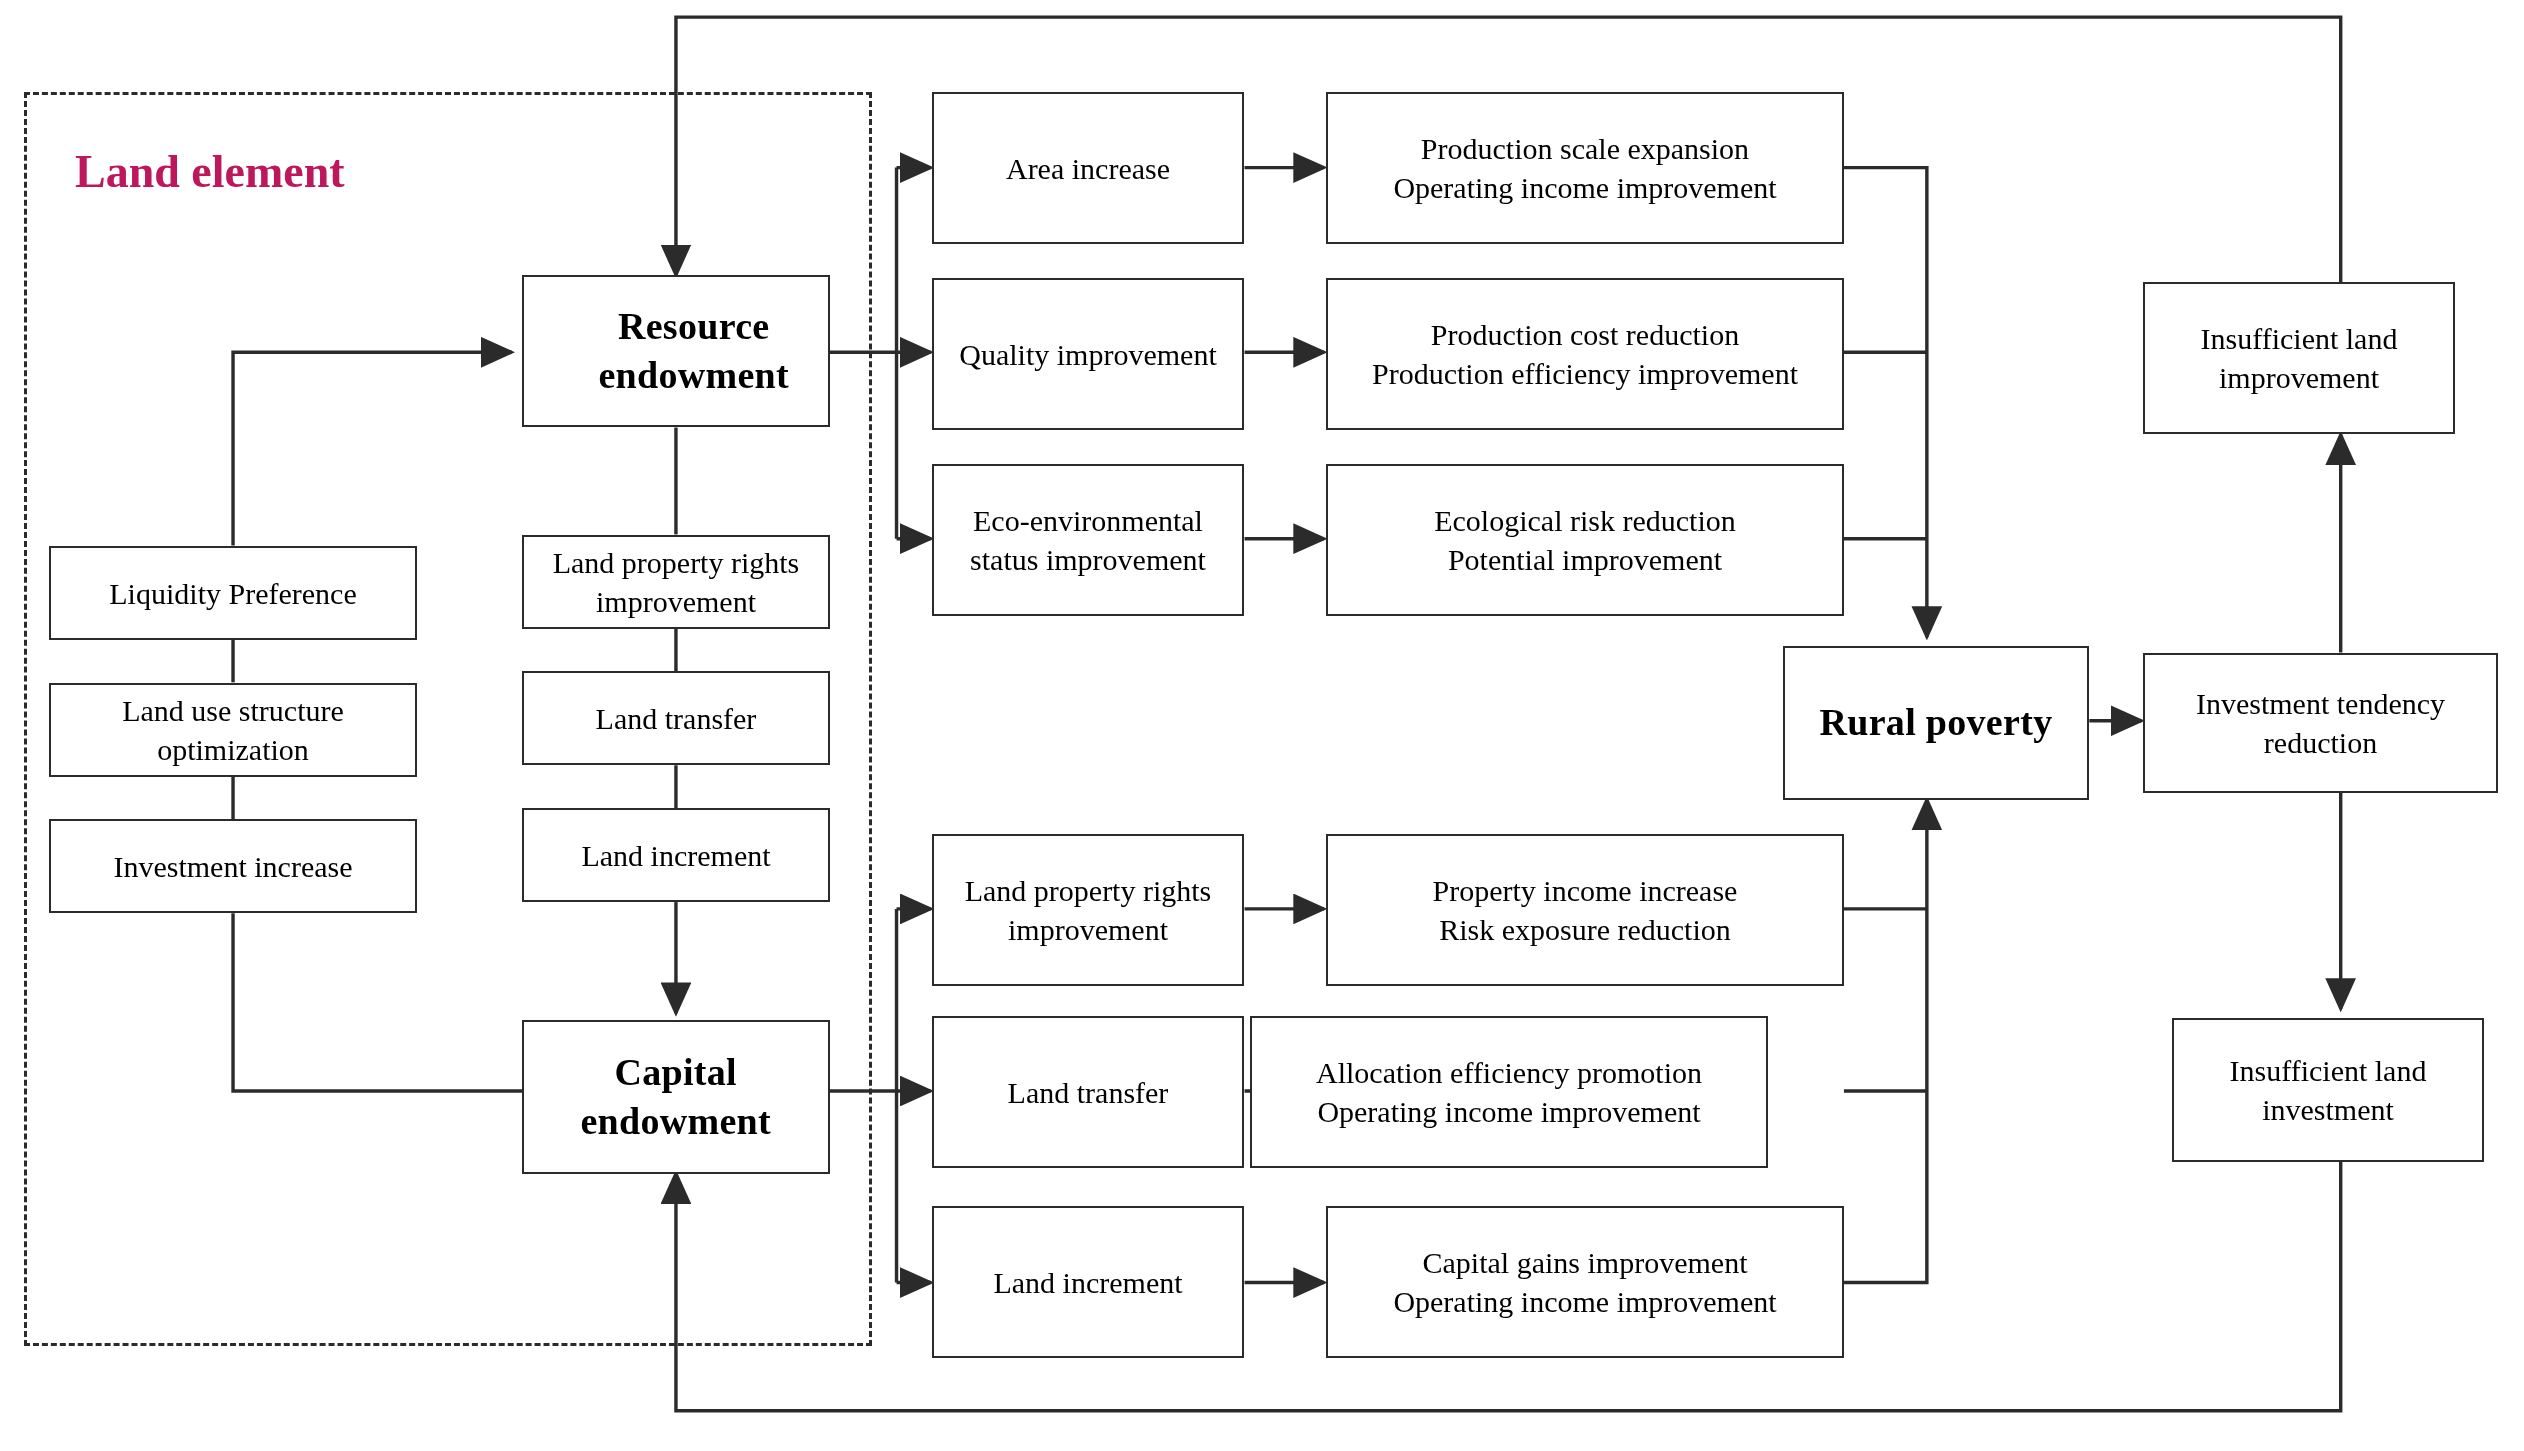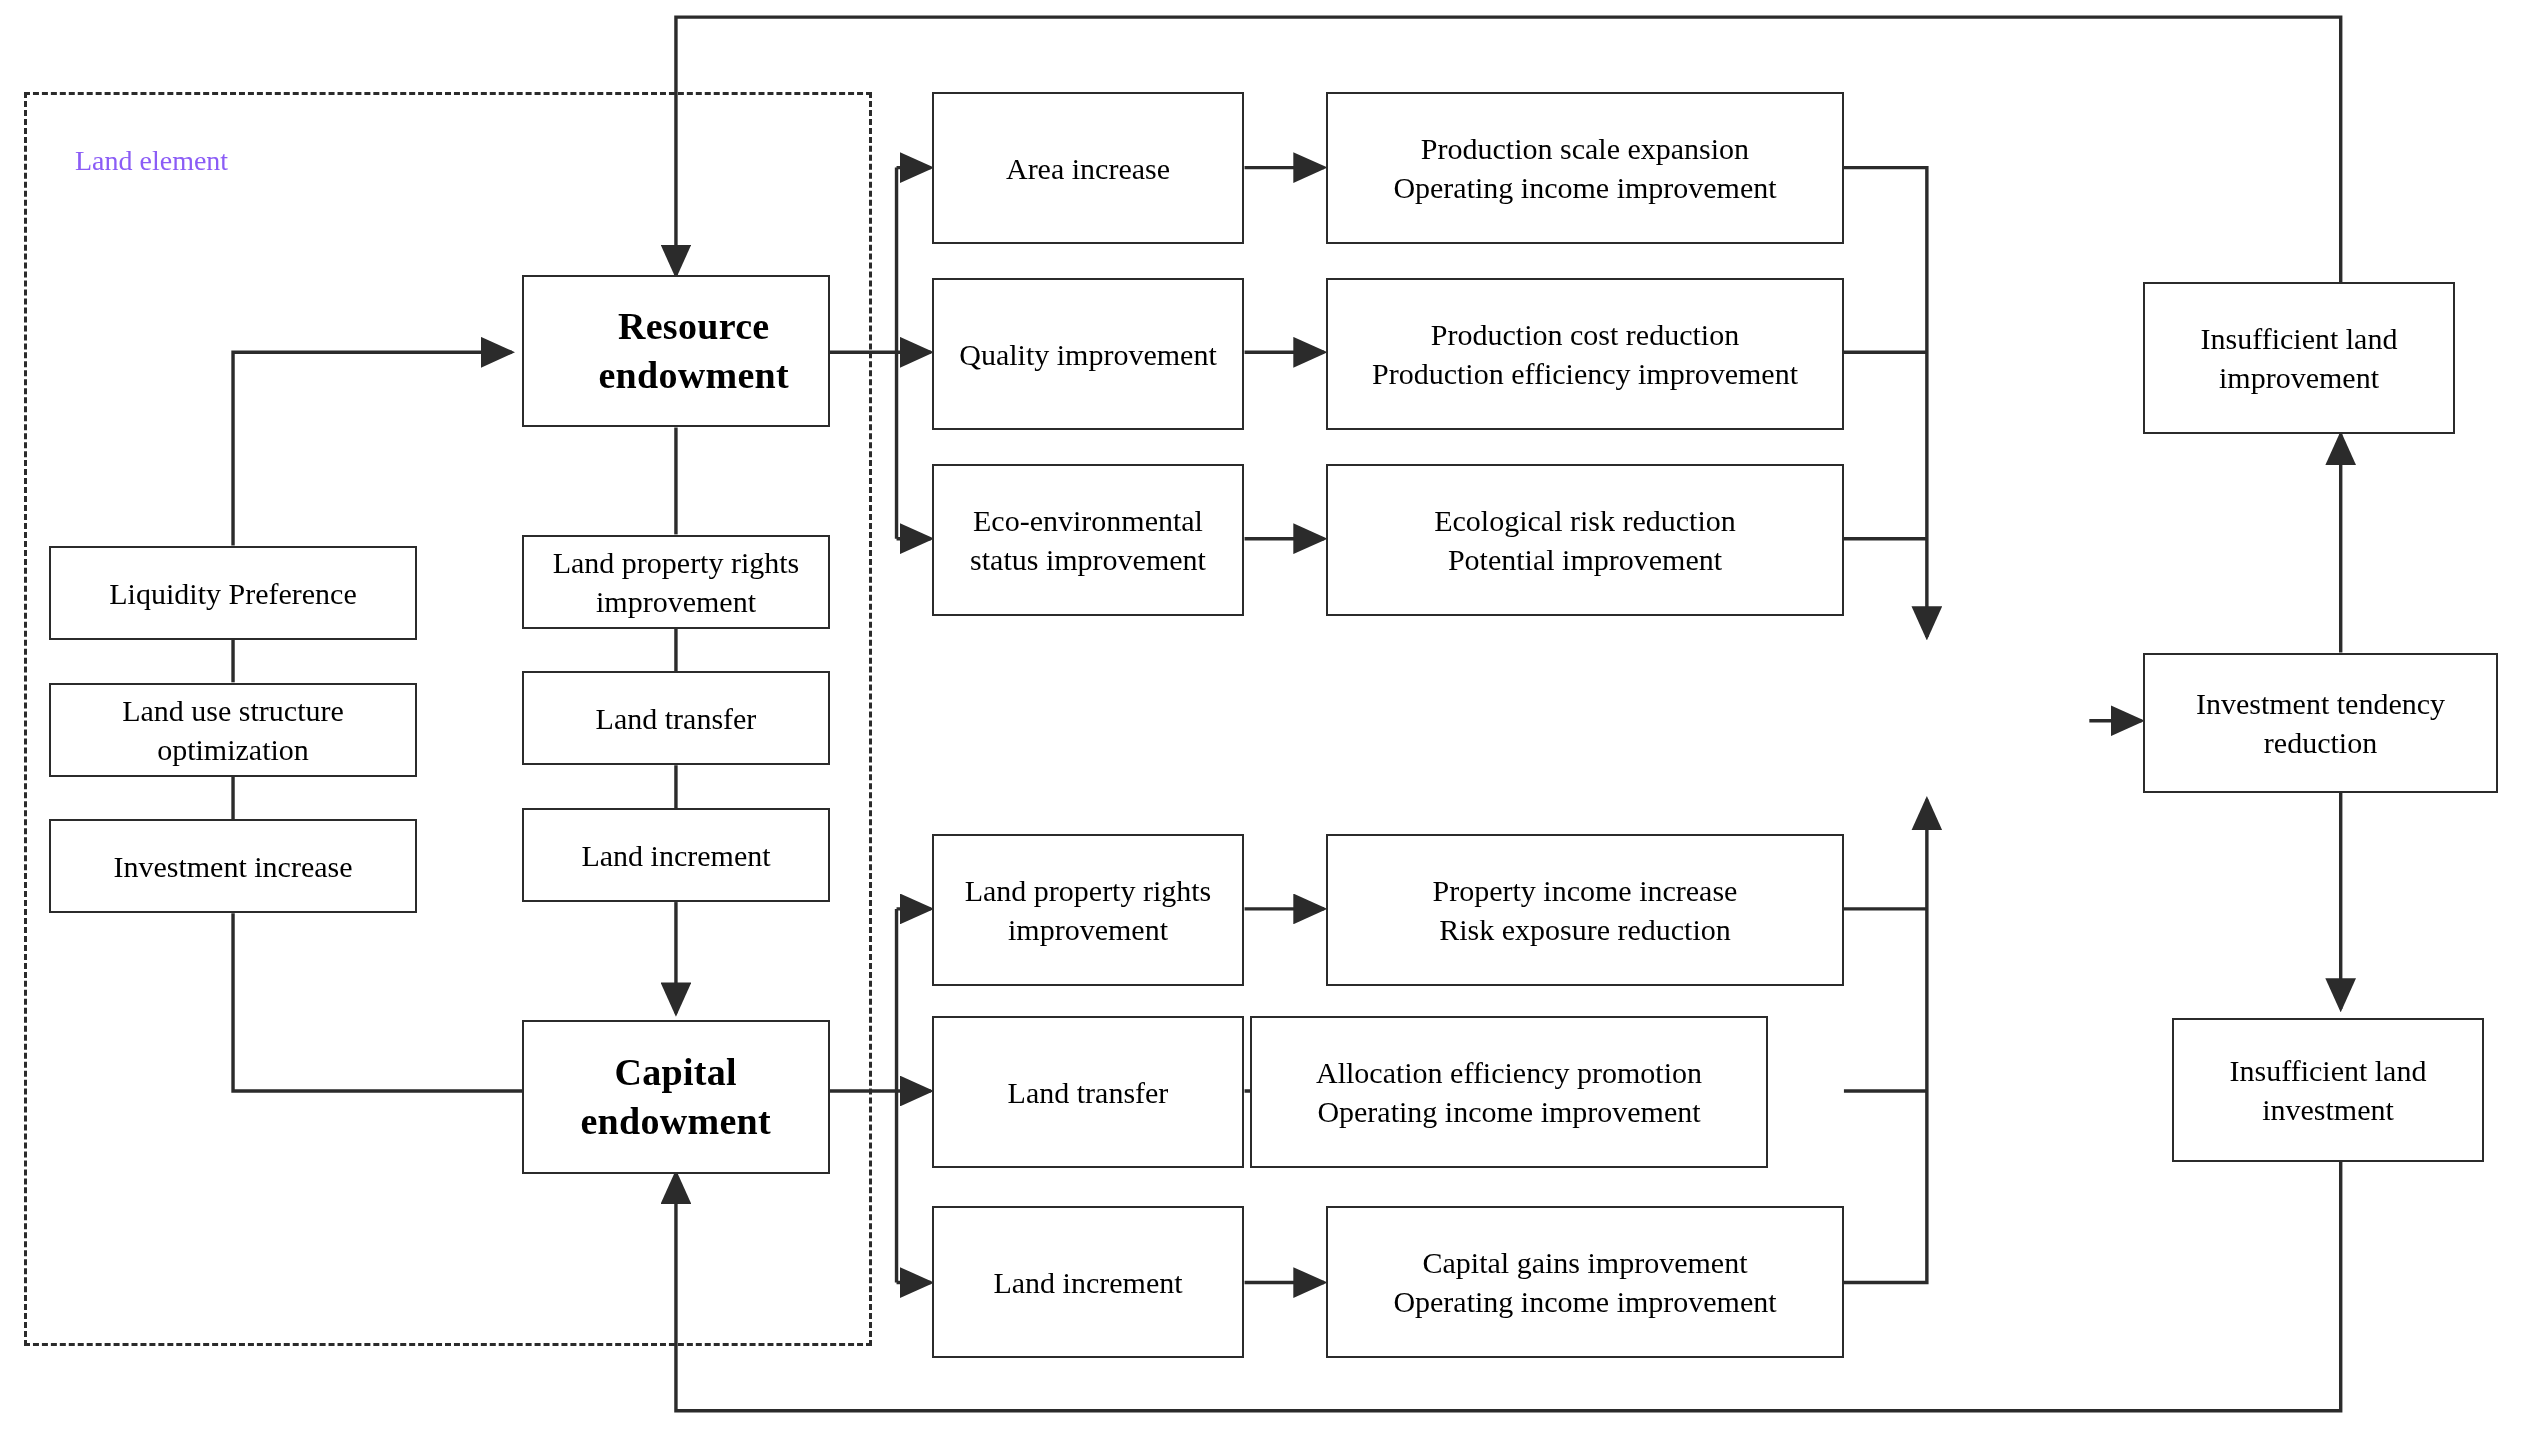--- a/index.html
+++ b/index.html
@@ -47,23 +47,23 @@
   .node .txt { white-space: pre-line; display: block; }
   #group-frame {
     position: absolute;
     box-sizing: border-box;
     border: 3.4px dashed #2b2b2b;
     z-index: 1;
     pointer-events: none;
   }
   #group-title {
     position: absolute;
-    font-weight: normal;
-    font-size: 28px;
-    color: #8b5cf6;
+    font-weight: bold;
+    font-size: 46px;
+    color: #be185d;
     z-index: 2;
     white-space: nowrap;
   }
 </style>
 </head>
 <body>
 
 <div id="diagram-root">
 
   <div id="group-frame" style="left:24px; top:92px; width:848px; height:1254px;"></div>
@@ -220,20 +220,23 @@
   <div class="node" style="left:1250px; top:1016px; width:518px; height:152px;">
     <span class="txt">Allocation efficiency promotion
 Operating income improvement</span>
   </div>
 
   <div class="node" style="left:1326px; top:1206px; width:518px; height:152px;">
     <span class="txt">Capital gains improvement
 Operating income improvement</span>
   </div>
 
+  <div class="node bold" style="left:1783px; top:646px; width:306px; height:154px;">
+    <span class="txt">Rural poverty</span>
+  </div>
 
   <div class="node" style="left:2143px; top:282px; width:312px; height:152px;">
     <span class="txt">Insufficient land
 improvement</span>
   </div>
 
   <div class="node" style="left:2143px; top:653px; width:355px; height:140px;">
     <span class="txt">Investment tendency
 reduction</span>
   </div>

